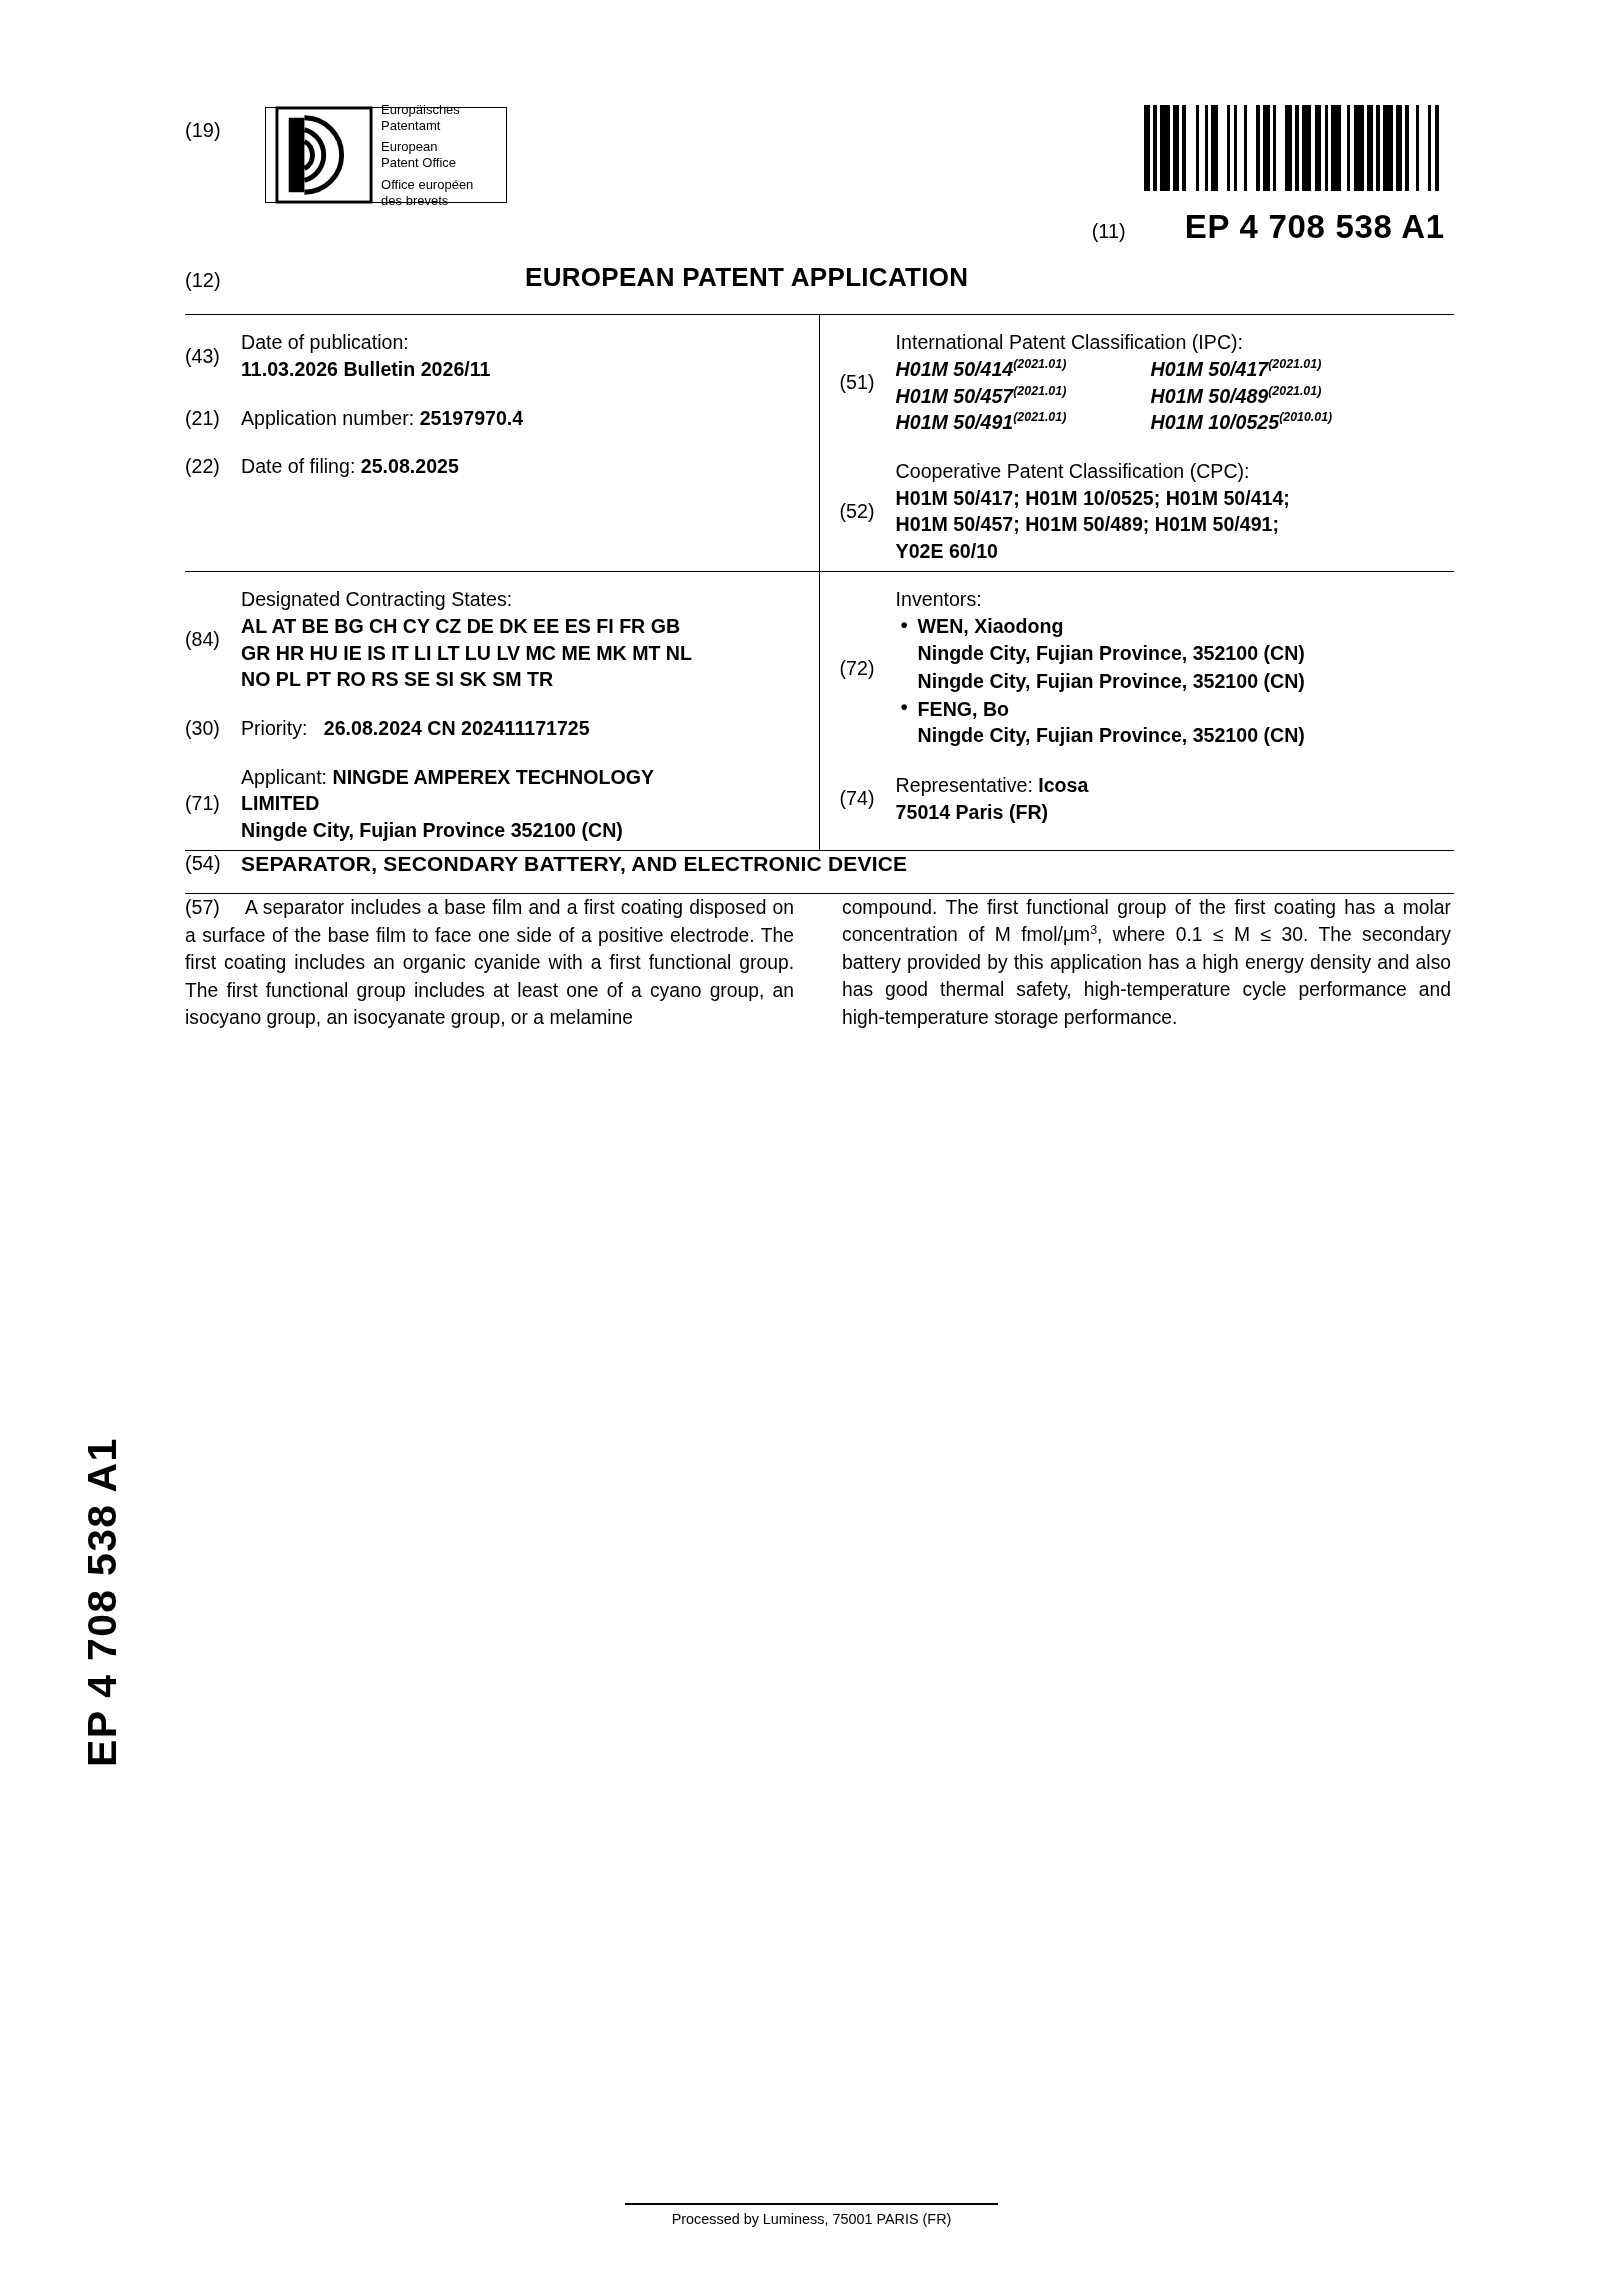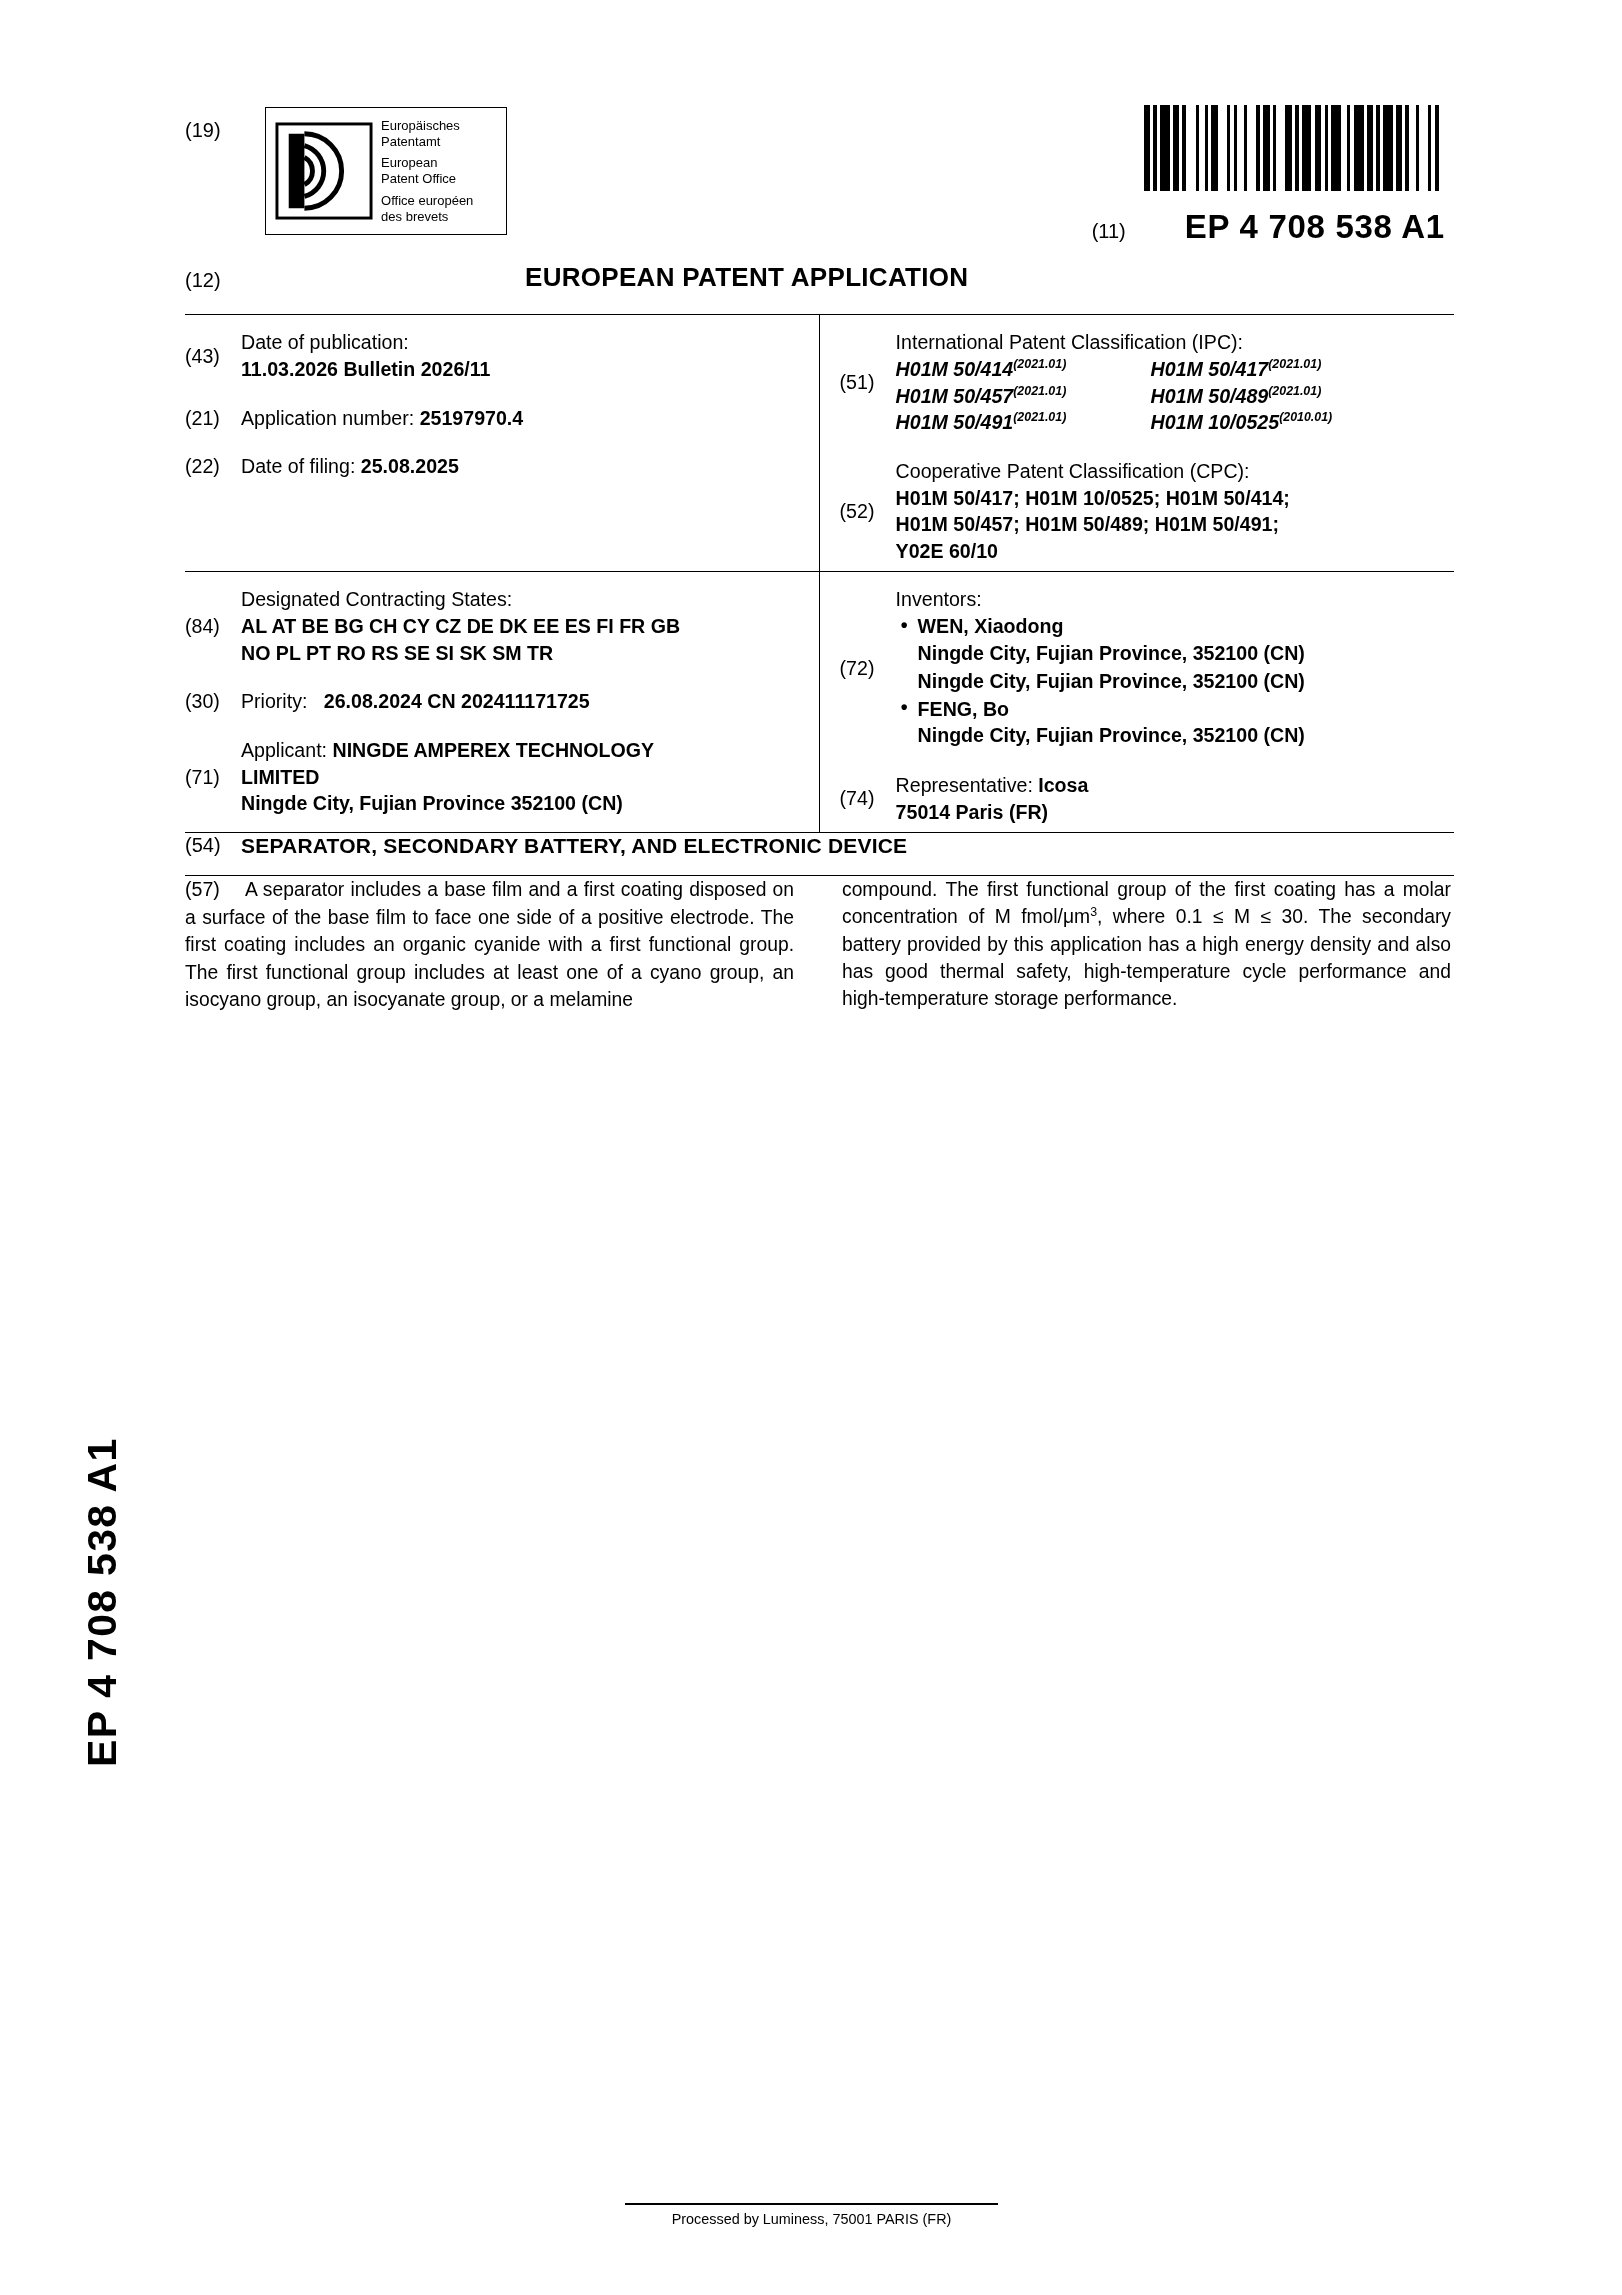--- a/index.html
+++ b/index.html
@@ -52,21 +52,21 @@
   .hdr .tag19 {
     position: absolute;
     left: 0;
     top: 21px;
   }
   .epo-box {
     position: absolute;
     left: 80px;
     top: 9.2px;
     width: 242px;
-    height: 128px;
+    height: 96px;
     border: 1.3px solid #000;
     box-sizing: border-box;
     display: flex;
     align-items: center;
   }
   .epo-logo {
     width: 98px;
     height: 98px;
     margin-left: 9.2px;
     position: relative;
@@ -429,20 +429,21 @@
     </div>
 
     <div class="bib">
       <div class="bib-left">
 
         <div class="fld">
           <div class="code">(84)</div>
           <div class="body">
             <div>Designated Contracting States:</div>
             <div class="b">AL AT BE BG CH CY CZ DE DK EE ES FI FR GB</div>
+            <div class="b">GR HR HU IE IS IT LI LT LU LV MC ME MK MT NL</div>
             <div class="b">NO PL PT RO RS SE SI SK SM TR</div>
           </div>
         </div>
 
         <div class="fld">
           <div class="code">(30)</div>
           <div class="body">
             <span>Priority:</span>
             &nbsp;
             <span class="b">26.08.2024   CN 202411171725</span>

